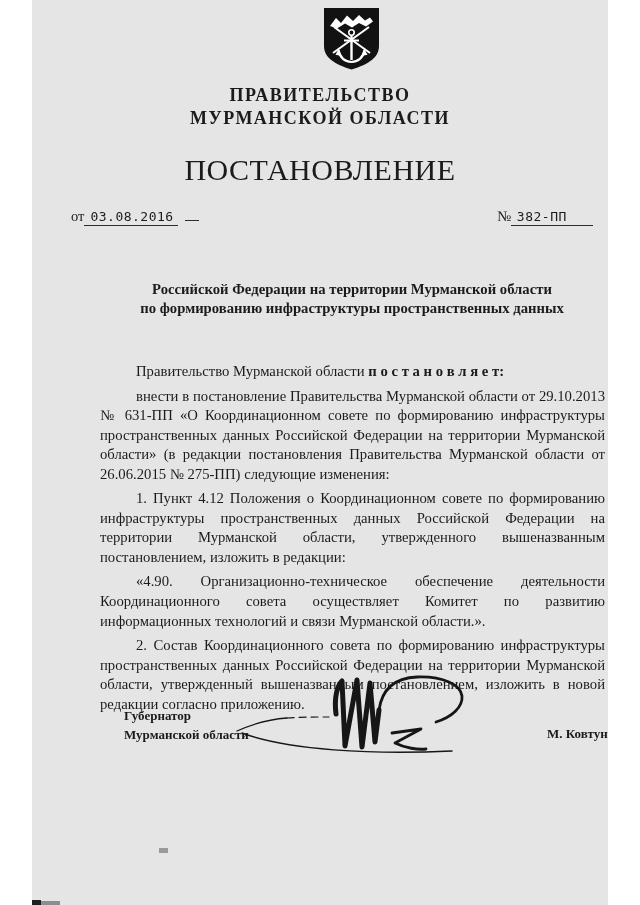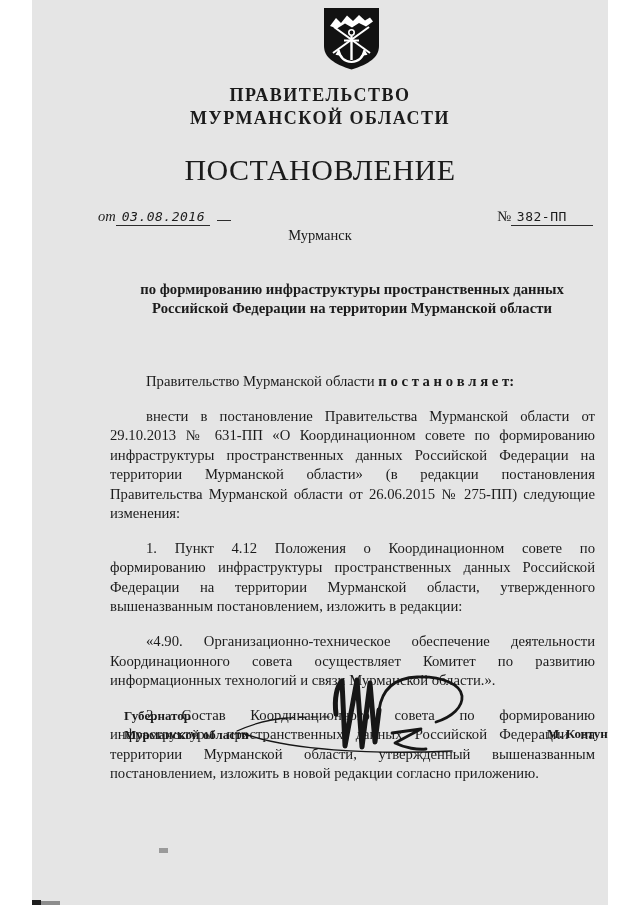--- a/index.html
+++ b/index.html
@@ -11,21 +11,21 @@
   .emblem { position:absolute; left:288px; top:7px; width:63px; height:64px; }
   .org {
     position:absolute; top:84px; left:0; width:100%; text-align:center;
     font-weight:bold; font-size:18px; letter-spacing:1.5px; line-height:23px;
   }
   .doctype {
     position:absolute; top:153px; left:0; width:100%; text-align:center;
     font-weight:normal; font-size:30px; letter-spacing:0.5px;
   }
   .meta { position:absolute; top:201px; left:0; width:100%; height:26px; font-size:14.5px; }
-  .meta-left  { position:absolute; left:66px; top:6px; white-space:nowrap;font-style:italic; }
+  .meta-left  { position:absolute; left:39px; top:6px; white-space:nowrap; }
   .meta-right { position:absolute; left:465px; top:6px; white-space:nowrap; }
   .fill-value {
     display:inline-block; font-family:"DejaVu Sans Mono","Liberation Mono",monospace;
     font-size:13px; letter-spacing:0.5px;
     border-bottom:1.4px solid #2c2c2c; padding:0 4px 1px 6px; min-width:84px;
   }
   .meta-right .fill-value { min-width:72px; }
   .u-ext {
     display:inline-block; width:14px; height:13px; margin-left:7px;
     border-bottom:1.4px solid #2c2c2c;
@@ -33,21 +33,21 @@
   .meta-right .u-ext { margin-left:42px; width:17px; }
   .city { position:absolute; top:227px; left:0; width:100%; text-align:center; font-size:14.5px; }
   .title {
     position:absolute; top:280px; left:60px; width:520px; text-align:center;
     font-weight:bold; font-size:14.7px; line-height:19px;
   }
   .bodytext {
     position:absolute; top:357px; left:63px; width:515px;
     font-size:14.7px; line-height:19.55px; text-align:justify;
   }
-  .bodytext p { margin:15px; text-indent:36px; }
+  .bodytext p { margin:5px; text-indent:36px; }
   .verb { font-weight:bold; white-space:nowrap; }
   .signature { position:absolute; top:707px; left:92px; width:510px; font-weight:bold; font-size:13px; }
   .sig-pos { line-height:18.5px; }
   .sig-name { position:absolute; left:423px; top:19px; white-space:nowrap; }
   .scribble { position:absolute; left:200px; top:672px; width:270px; height:100px; }
   .art { position:absolute; }
 </style>
 </head>
 <body>
 
@@ -78,25 +78,24 @@
 
   <div class="meta">
     <div class="meta-left">
       <span>от</span><span class="fill-value">03.08.2016</span><span class="u-ext"></span>
     </div>
     <div class="meta-right">
       <span>№</span><span class="fill-value">382-ПП</span><span class="u-ext"></span>
     </div>
   </div>
 
-  <div class="city">Мурманск</div>
 
   <div class="title">
+    <div>Российской Федерации на территории Мурманской области</div>
     <div>по формированию инфраструктуры пространственных данных</div>
-    <div>Российской Федерации на территории Мурманской области</div>
   </div>
 
   <div class="bodytext">
     <p><span>Правительство Мурманской области </span><span class="verb">п о с т а н о в л я е т:</span></p>
     <p>внести в постановление Правительства Мурманской области от 29.10.2013 № 631-ПП «О Координационном совете по формированию инфраструктуры пространственных данных Российской Федерации на территории Мурманской области» (в редакции постановления Правительства Мурманской области от 26.06.2015 № 275-ПП) следующие изменения:</p>
     <p>1. Пункт 4.12 Положения о Координационном совете по формированию инфраструктуры пространственных данных Российской Федерации на территории Мурманской области, утвержденного вышеназванным постановлением, изложить в редакции:</p>
     <p>«4.90. Организационно-техническое обеспечение деятельности Координационного совета осуществляет Комитет по развитию информационных технологий и связи Мурманской области.».</p>
     <p>2. Состав Координационного совета по формированию инфраструктуры пространственных данных Российской Федерации на территории Мурманской области, утвержденный вышеназванным постановлением, изложить в новой редакции согласно приложению.</p>
   </div>
 

